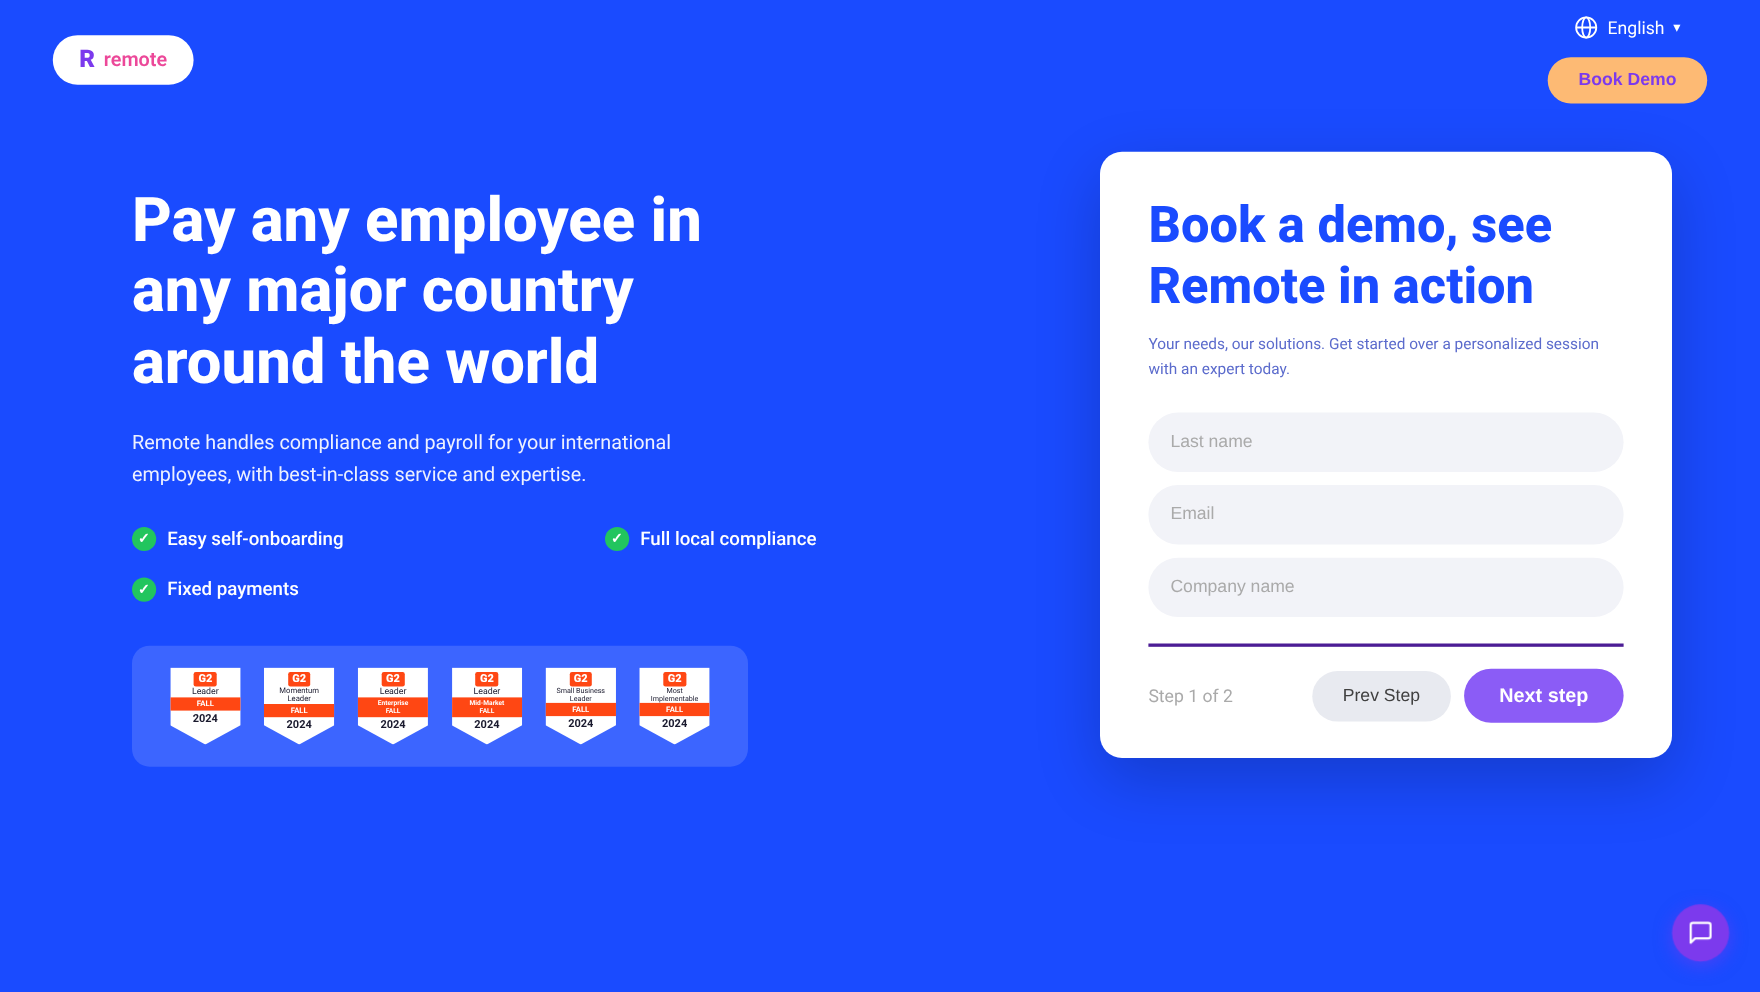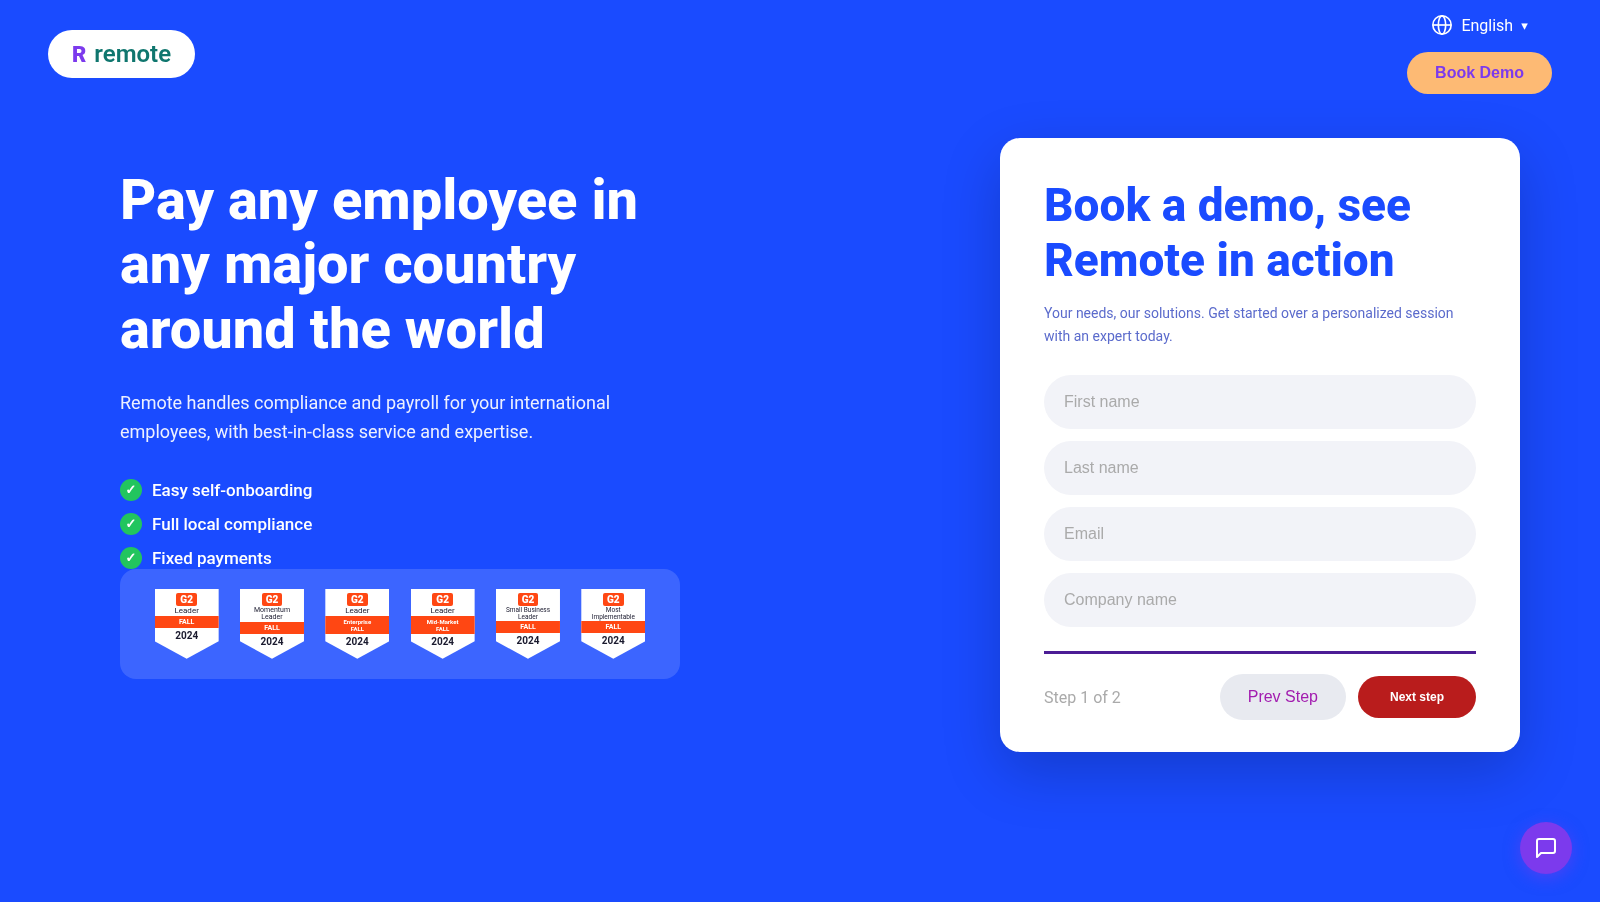--- a/index.html
+++ b/index.html
@@ -32,22 +32,22 @@
       gap: 8px;
     }
 
     .logo-r {
       color: #7c3aed;
       font-size: 22px;
       font-weight: 900;
     }
 
     .logo-text {
-      color: #0f766e;
-      font-size: 24px;
+      color: #ec4899;
+      font-size: 18px;
       font-weight: 600;
     }
 
     .header-right {
       display: flex;
       align-items: center;
       gap: 16px;
       flex-direction: column;
     }
 
@@ -105,22 +105,23 @@
       font-size: 18px;
       font-weight: 400;
       line-height: 1.6;
       max-width: 500px;
       margin-bottom: 32px;
       opacity: 0.92;
     }
 
     .features-list {
       display: grid;
-      grid-template-columns: 1fr;
-      gap: 12px 40px;
+      grid-template-columns: 1fr 1fr;
+      gap: 24px 40px;
+      margin-bottom: 40px;
     }
 
     .feature-item {
       display: flex;
       align-items: center;
       gap: 10px;
       font-size: 17px;
       font-weight: 500;
     }
 
@@ -274,36 +275,36 @@
     }
 
     .footer-buttons {
       display: flex;
       align-items: center;
       gap: 12px;
     }
 
     .prev-step-btn {
       background: #e8eaf0;
-      color: #a21caf;
+      color: #404040;
       border: none;
       border-radius: 50px;
       padding: 14px 28px;
       font-size: 16px;
       font-weight: 500;
       cursor: pointer;
     }
 
     .next-step-btn {
-      background: #b91c1c;
+      background: #8b5cf6;
       color: white;
       border: none;
       border-radius: 50px;
       padding: 14px 32px;
-      font-size: 12px;
+      font-size: 18px;
       font-weight: 600;
       cursor: pointer;
     }
 
     
     .chat-button {
       position: fixed;
       bottom: 28px;
       right: 28px;
       width: 52px;
@@ -417,21 +418,20 @@
       </div>
     </div>
   </div>
 
   <div class="right-section">
     <div class="form-card">
       <h2 class="form-title">Book a demo, see Remote in action</h2>
       <p class="form-subtitle">Your needs, our solutions. Get started over a personalized session with an expert today.</p>
 
       <div class="form-fields">
-        <input class="form-input" type="text" placeholder="First name" style="">
         <input class="form-input" type="text" placeholder="Last name" style="">
         <input class="form-input" type="email" placeholder="Email" style="">
         <input class="form-input" type="text" placeholder="Company name" style="">
       </div>
 
       <div class="form-footer">
         <span class="step-indicator">Step 1 of 2</span>
         <div class="footer-buttons">
           <button class="prev-step-btn">Prev Step</button>
           <button class="next-step-btn">Next step</button>

